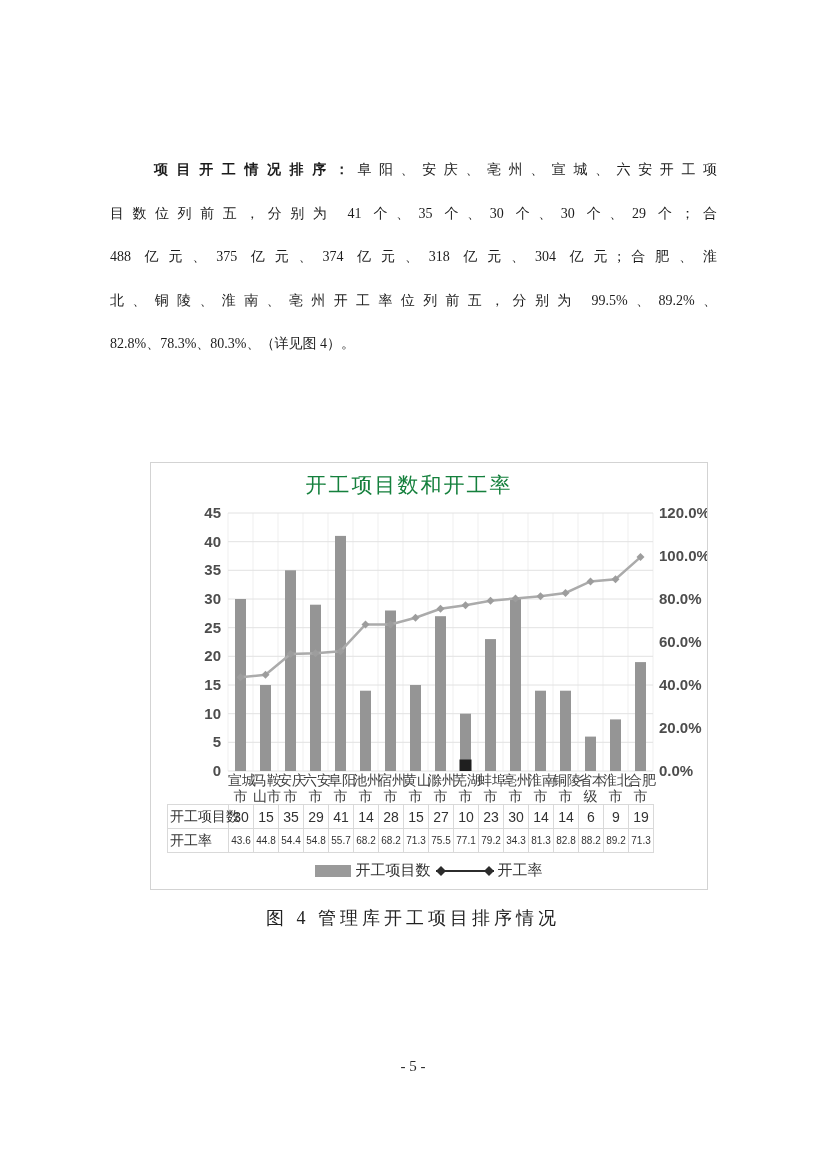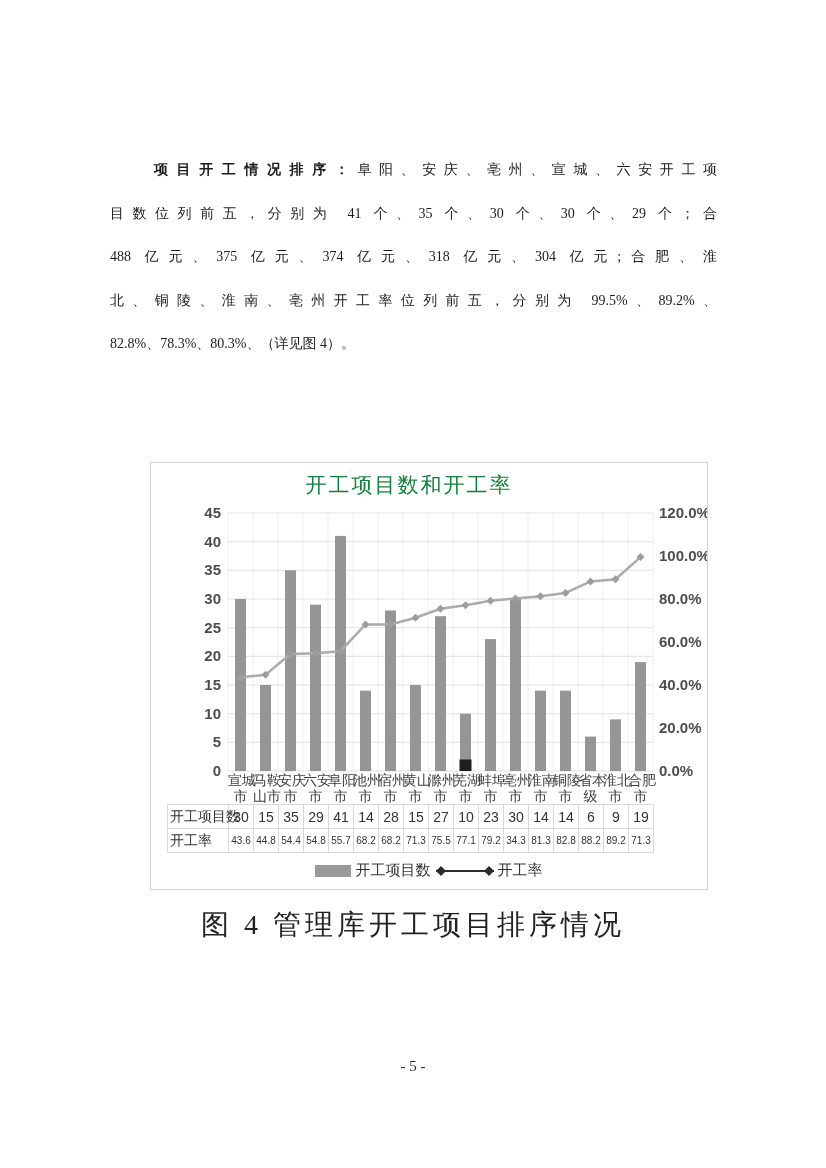--- a/index.html
+++ b/index.html
@@ -35,21 +35,21 @@
     display:flex;align-items:center;justify-content:center;overflow:visible;white-space:nowrap;}
   #data-table .rowlabel{justify-content:flex-start;padding-left:2px;letter-spacing:0;}
   #data-table .rate{font-size:10px;}
   .legend{position:absolute;left:0;right:0;top:398px;display:flex;
     justify-content:center;align-items:center;font-size:15px;color:#333;}
   .legend .swatch{display:inline-block;width:36px;height:12px;background:#9a9a9a;margin-right:5px;}
   .legend .lbl{margin-right:1px;}
   .legend svg{display:block;margin:0 1px;}
   
   .caption{position:absolute;left:0;right:0;top:906px;text-align:center;
-    font-size:28px;letter-spacing:4px;color:#222;}
+    font-size:18px;letter-spacing:4px;color:#222;}
   .page-num{position:absolute;left:0;right:0;top:1058px;text-align:center;
     font-size:15px;color:#2a2a2a;}
 </style>
 </head>
 <body>
 
 <div class="page">
 
   <div class="para">
     <div class="pline first"><b>项目开工情况排序：</b><span>阜阳、安庆、亳州、宣城、六安开工项</span></div>

